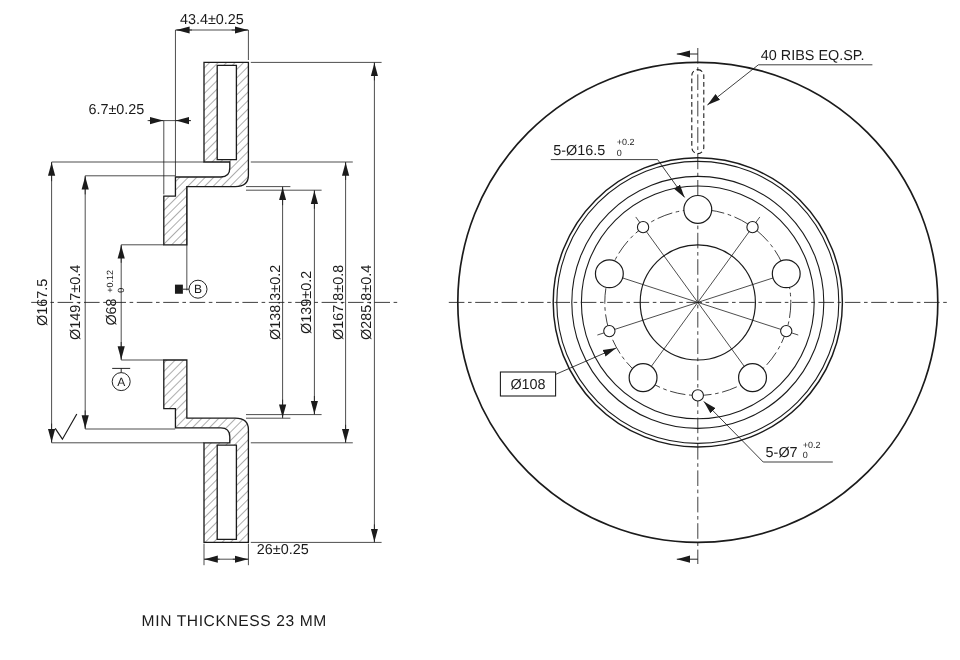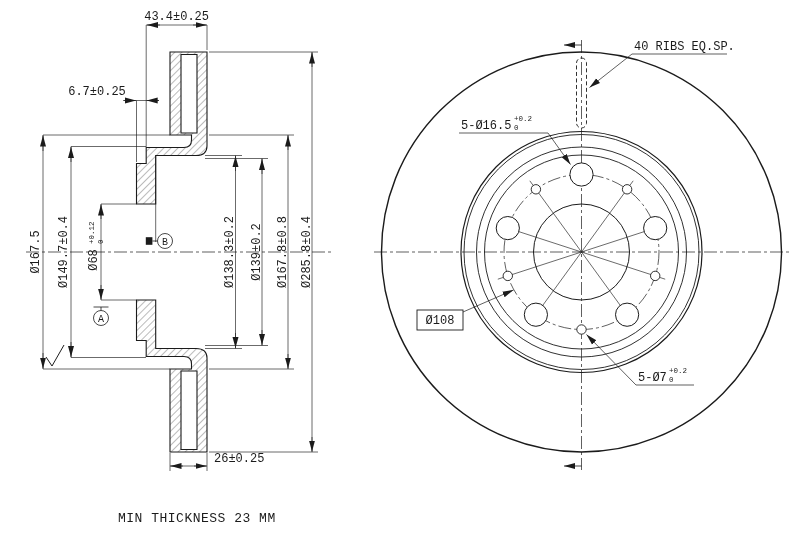--- a/index.html
+++ b/index.html
@@ -1,19 +1,19 @@
 <!DOCTYPE html>
 <html><head>
 <meta charset="utf-8">
 <style>
   html,body{margin:0;padding:0;background:#e8e8e8;}
   #stage{
     position:relative;width:800px;height:550px;background:#ffffff;
     outline:1px solid #000;overflow:hidden;
-    font-family:Liberation Mono, monospace;
+    font-family:Liberation Sans, sans-serif;
   }
   svg text{fill:#1b1b1b;}
   .dimtxt{font-size:12px;}
   .toltxt{font-size:7.5px;}
   .notetxt{font-size:13px;letter-spacing:0.5px;}
   .datumtxt{font-size:10px;}
 </style>
 </head>
 <body>
 

